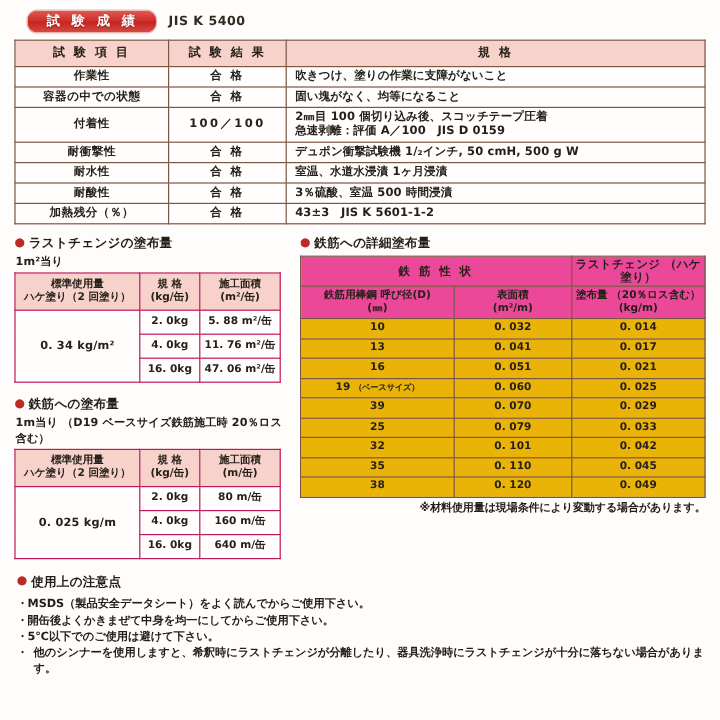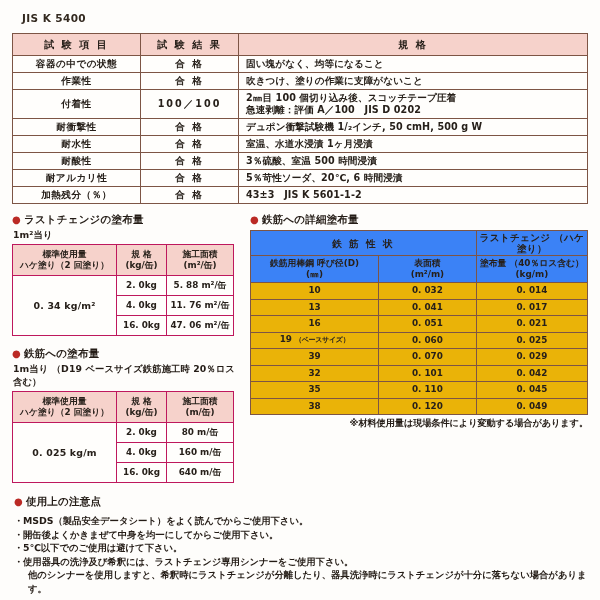--- a/index.html
+++ b/index.html
@@ -153,21 +153,21 @@
     border: 1px solid #7d5545;
     font-size: 8.8px;
     font-weight: bold;
     text-align: center;
     padding: 1px 2px;
     line-height: 11px;
     color: #27201a;
     background: #eab308;
   }
   .rebar-table thead th {
-    background: #3b82f6;
+    background: #ec4899;
   }
   .rebar-table thead th.grp {
     height: 16px;
     font-size: 9.6px;
     letter-spacing: 2px;
   }
   .rebar-table thead th.grp2 {
     letter-spacing: .3px;
   }
   .rebar-table thead th.sub { height: 24px; }
@@ -208,71 +208,67 @@
     display: block;
     padding-left: 5px;
   }
 </style>
 </head>
 <body>
 
 <div class="page">
 
   <div class="title-row">
+    <span class="badge">試 験 成 績</span>
     <span class="jis-code">JIS K 5400</span>
   </div>
 
   <table class="result-table">
     <colgroup>
       <col style="width:128px">
         <col style="width:98px">
         <col>
     </colgroup>
     <thead>
       <tr>
         <th>試 験 項 目</th>
         <th>試 験 結 果</th>
         <th>規    格</th>
       </tr>
     </thead>
     <tbody id="result-body">
         <tr>
+          <td class="item">作業性</td>
+          <td class="res">合 格</td>
+          <td class="spec"><span>吹きつけ、塗りの作業に支障がないこと</span></td>
+        </tr>
+        <tr>
           <td class="item">容器の中での状態</td>
           <td class="res">合 格</td>
           <td class="spec"><span>固い塊がなく、均等になること</span></td>
-        </tr>
-        <tr>
-          <td class="item">作業性</td>
-          <td class="res">合 格</td>
-          <td class="spec"><span>吹きつけ、塗りの作業に支障がないこと</span></td>
         </tr>
         <tr>
           <td class="item">付着性</td>
           <td class="res">100／100</td>
-          <td class="spec"><span>2㎜目 100 個切り込み後、スコッチテープ圧着</span><span class="l2">急速剥離：評価 A／100　JIS D 0202</span></td>
+          <td class="spec"><span>2㎜目 100 個切り込み後、スコッチテープ圧着</span><span class="l2">急速剥離：評価 A／100　JIS D 0159</span></td>
         </tr>
         <tr>
           <td class="item">耐衝撃性</td>
           <td class="res">合 格</td>
           <td class="spec"><span>デュポン衝撃試験機 1/₂インチ, 50 cmH, 500 g W</span></td>
         </tr>
         <tr>
           <td class="item">耐水性</td>
           <td class="res">合 格</td>
           <td class="spec"><span>室温、水道水浸漬 1ヶ月浸漬</span></td>
         </tr>
         <tr>
           <td class="item">耐酸性</td>
           <td class="res">合 格</td>
           <td class="spec"><span>3％硫酸、室温 500 時間浸漬</span></td>
-        </tr>
-        <tr>
-          <td class="item">耐アルカリ性</td>
-          <td class="res">合 格</td>
-          <td class="spec"><span>5％苛性ソーダ、20℃, 6 時間浸漬</span></td>
         </tr>
         <tr>
           <td class="item">加熱残分（％）</td>
           <td class="res">合 格</td>
           <td class="spec"><span>43±3　JIS K 5601-1-2</span></td>
         </tr>
       </tbody>
   </table>
 
   <div class="mid">
@@ -387,21 +383,21 @@
           <tr>
             <th class="sub">
               <span>鉄筋用棒鋼 呼び径(D)</span><br>
               <span>(㎜)</span>
             </th>
             <th class="sub">
               <span>表面積</span><br>
               <span>(m²/m)</span>
             </th>
             <th class="sub">
-              <span>塗布量 （40％ロス含む）</span><br>
+              <span>塗布量 （20％ロス含む）</span><br>
               <span>(kg/m)</span>
             </th>
           </tr>
         </thead>
         <tbody id="rebar-detail-body">
             <tr>
               <td><span>10</span></td>
               <td>0. 032</td>
               <td>0. 014</td>
             </tr>
@@ -417,20 +413,25 @@
             </tr>
             <tr>
               <td><span>19</span> <span class="basesize">（ベースサイズ）</span></td>
               <td>0. 060</td>
               <td>0. 025</td>
             </tr>
             <tr>
               <td><span>39</span></td>
               <td>0. 070</td>
               <td>0. 029</td>
+            </tr>
+            <tr>
+              <td><span>25</span></td>
+              <td>0. 079</td>
+              <td>0. 033</td>
             </tr>
             <tr>
               <td><span>32</span></td>
               <td>0. 101</td>
               <td>0. 042</td>
             </tr>
             <tr>
               <td><span>35</span></td>
               <td>0. 110</td>
               <td>0. 045</td>
@@ -448,17 +449,17 @@
 
   <div class="cautions">
     <div class="sec-head">
       <span class="dot">●</span>
       <span>使用上の注意点</span>
     </div>
     <ul class="caution-list" id="caution-list">
         <li><span>MSDS（製品安全データシート）をよく読んでからご使用下さい。</span></li>
         <li><span>開缶後よくかきまぜて中身を均一にしてからご使用下さい。</span></li>
         <li><span>5℃以下でのご使用は避けて下さい。</span></li>
-        <li><span>使用器具の洗浄及び希釈には、ラストチェンジ専用シンナーをご使用下さい。</span><span class="cont">他のシンナーを使用しますと、希釈時にラストチェンジが分離したり、器具洗浄時にラストチェンジが十分に落ちない場合があります。</span></li>
+        <li><span class="cont">他のシンナーを使用しますと、希釈時にラストチェンジが分離したり、器具洗浄時にラストチェンジが十分に落ちない場合があります。</span></li>
       </ul>
   </div>
 
 </div>
 
 </body></html>

